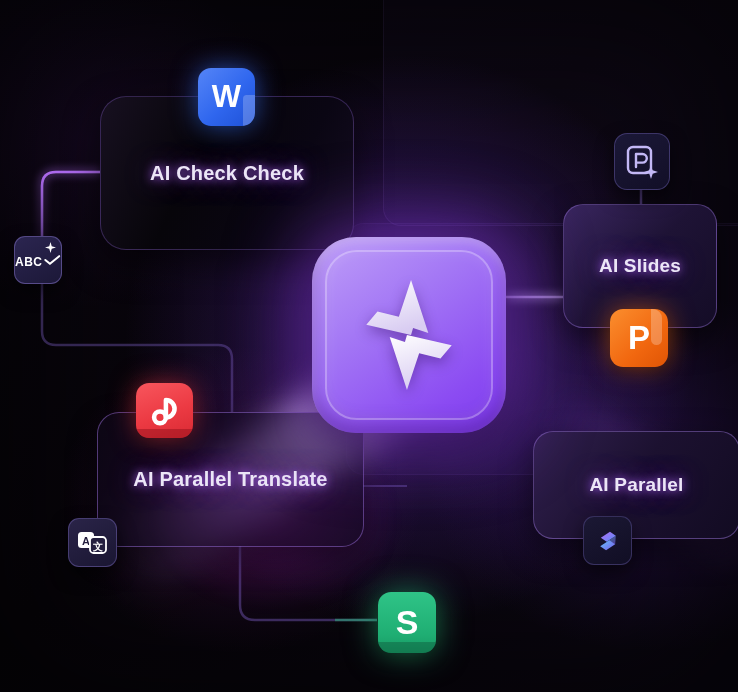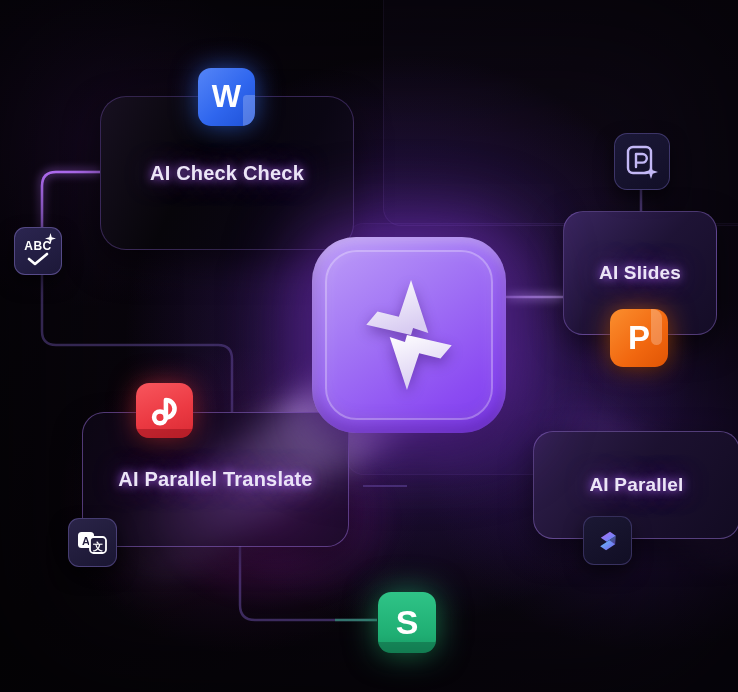--- a/index.html
+++ b/index.html
@@ -47,28 +47,28 @@
     text-shadow:0 0 10px rgba(178,102,255,0.95),0 0 26px rgba(168,85,247,0.55);
   }
   #card-spell{
     left:100px;top:96px;width:252px;height:152px;border-radius:26px;
     background:linear-gradient(115deg,#171020 0%,#07050a 38%,#0a0613 72%,#150d22 100%);
     border:1px solid rgba(150,105,225,0.30);
     box-shadow:0 14px 34px rgba(0,0,0,0.55);
   }
   #card-spell .card-label{font-size:20px;}
   #card-slides{
-    left:563px;top:211px;width:152px;height:122px;border-radius:20px;
+    left:563px;top:204px;width:152px;height:122px;border-radius:20px;
     background:linear-gradient(135deg,#3a2660 0%,#1e1335 48%,#140c26 100%);
     border:1px solid rgba(175,135,245,0.35);
     box-shadow:0 12px 30px rgba(0,0,0,0.5);
   }
   #card-slides .card-label{font-size:19px;}
   #card-translate{
-    left:82px;top:412px;width:265px;height:133px;border-radius:22px;
+    left:97px;top:412px;width:265px;height:133px;border-radius:22px;
     background:rgba(17,10,30,0.55);
     border:1px solid rgba(168,122,240,0.45);
     box-shadow:0 12px 30px rgba(0,0,0,0.45);
   }
   #card-translate .card-label{font-size:20px;}
   #card-headshot{
     left:533px;top:431px;width:205px;height:106px;border-radius:20px;
     background:linear-gradient(125deg,#31204f 0%,#1c1130 48%,#120b22 100%);
     border:1px solid rgba(175,135,245,0.40);
     box-shadow:0 12px 30px rgba(0,0,0,0.5);
@@ -117,24 +117,24 @@
     box-shadow:0 0 26px rgba(236,58,67,0.55),0 6px 14px rgba(0,0,0,0.45);
   }
   #tile-parallel .strip{left:0;bottom:0;width:100%;height:9px;background:rgba(140,14,24,0.45);border-radius:0 0 13px 13px;}
   
   .mini-badge{
     position:absolute;z-index:6;border-radius:11px;
     display:flex;align-items:center;justify-content:center;
     box-shadow:0 8px 18px rgba(0,0,0,0.5);
   }
   #badge-abc{
-    left:14px;top:227px;width:46px;height:46px;
+    left:14px;top:236px;width:46px;height:46px;
     background:linear-gradient(150deg,#2b2550 0%,#1c1838 100%);
     border:1.5px solid rgba(125,110,190,0.55);
-    flex-direction:column;color:#fff;
+    flex-direction:row;color:#fff;
   }
   #badge-abc .abc-text{font-size:12px;font-weight:700;letter-spacing:0.5px;line-height:1;margin-top:3px;}
   #badge-abc .spark{position:absolute;top:5px;right:5px;}
   #badge-pplus{
     left:614px;top:133px;width:54px;height:55px;border-radius:13px;
     background:linear-gradient(150deg,#1b1837 0%,#120f27 100%);
     border:1.5px solid rgba(110,98,180,0.45);
   }
   #badge-translate{
     left:68px;top:518px;width:47px;height:47px;

